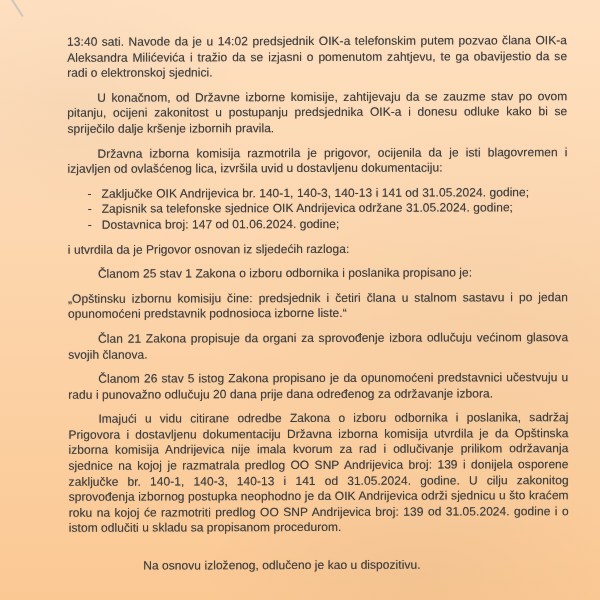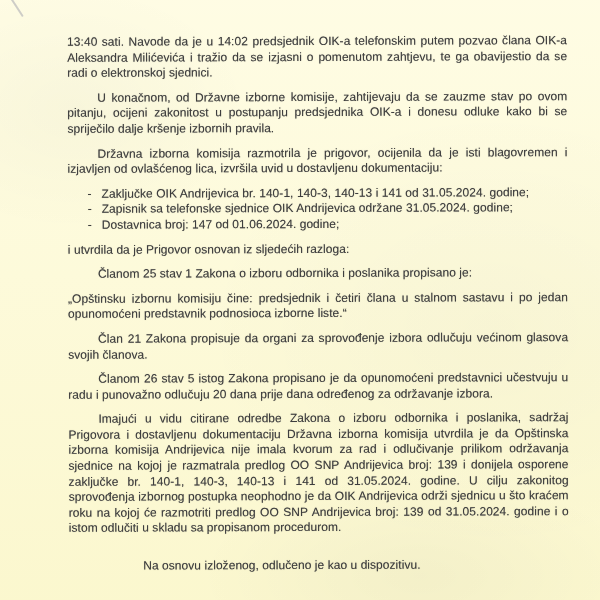--- a/index.html
+++ b/index.html
@@ -4,21 +4,21 @@
 <style>
   * { margin:0; padding:0; box-sizing:border-box; }
   html, body { width:600px; height:600px; }
   body {
     font-family:"Liberation Sans", sans-serif;
     background:#ffffff;
   }
   .page {
     position:relative;
     width:600px; height:600px;
-    background:#fef9c3;
+    background:#fdba74;
     overflow:hidden;
     text-decoration:underline;
   }
   
   .page::before {
     content:"";
     position:absolute; inset:0;
     background:
       radial-gradient(ellipse 260px 180px at 12% 18%, rgba(0,0,0,0.025), transparent 70%),
       radial-gradient(ellipse 420px 320px at 82% 55%, rgba(0,0,0,0.018), transparent 72%),

